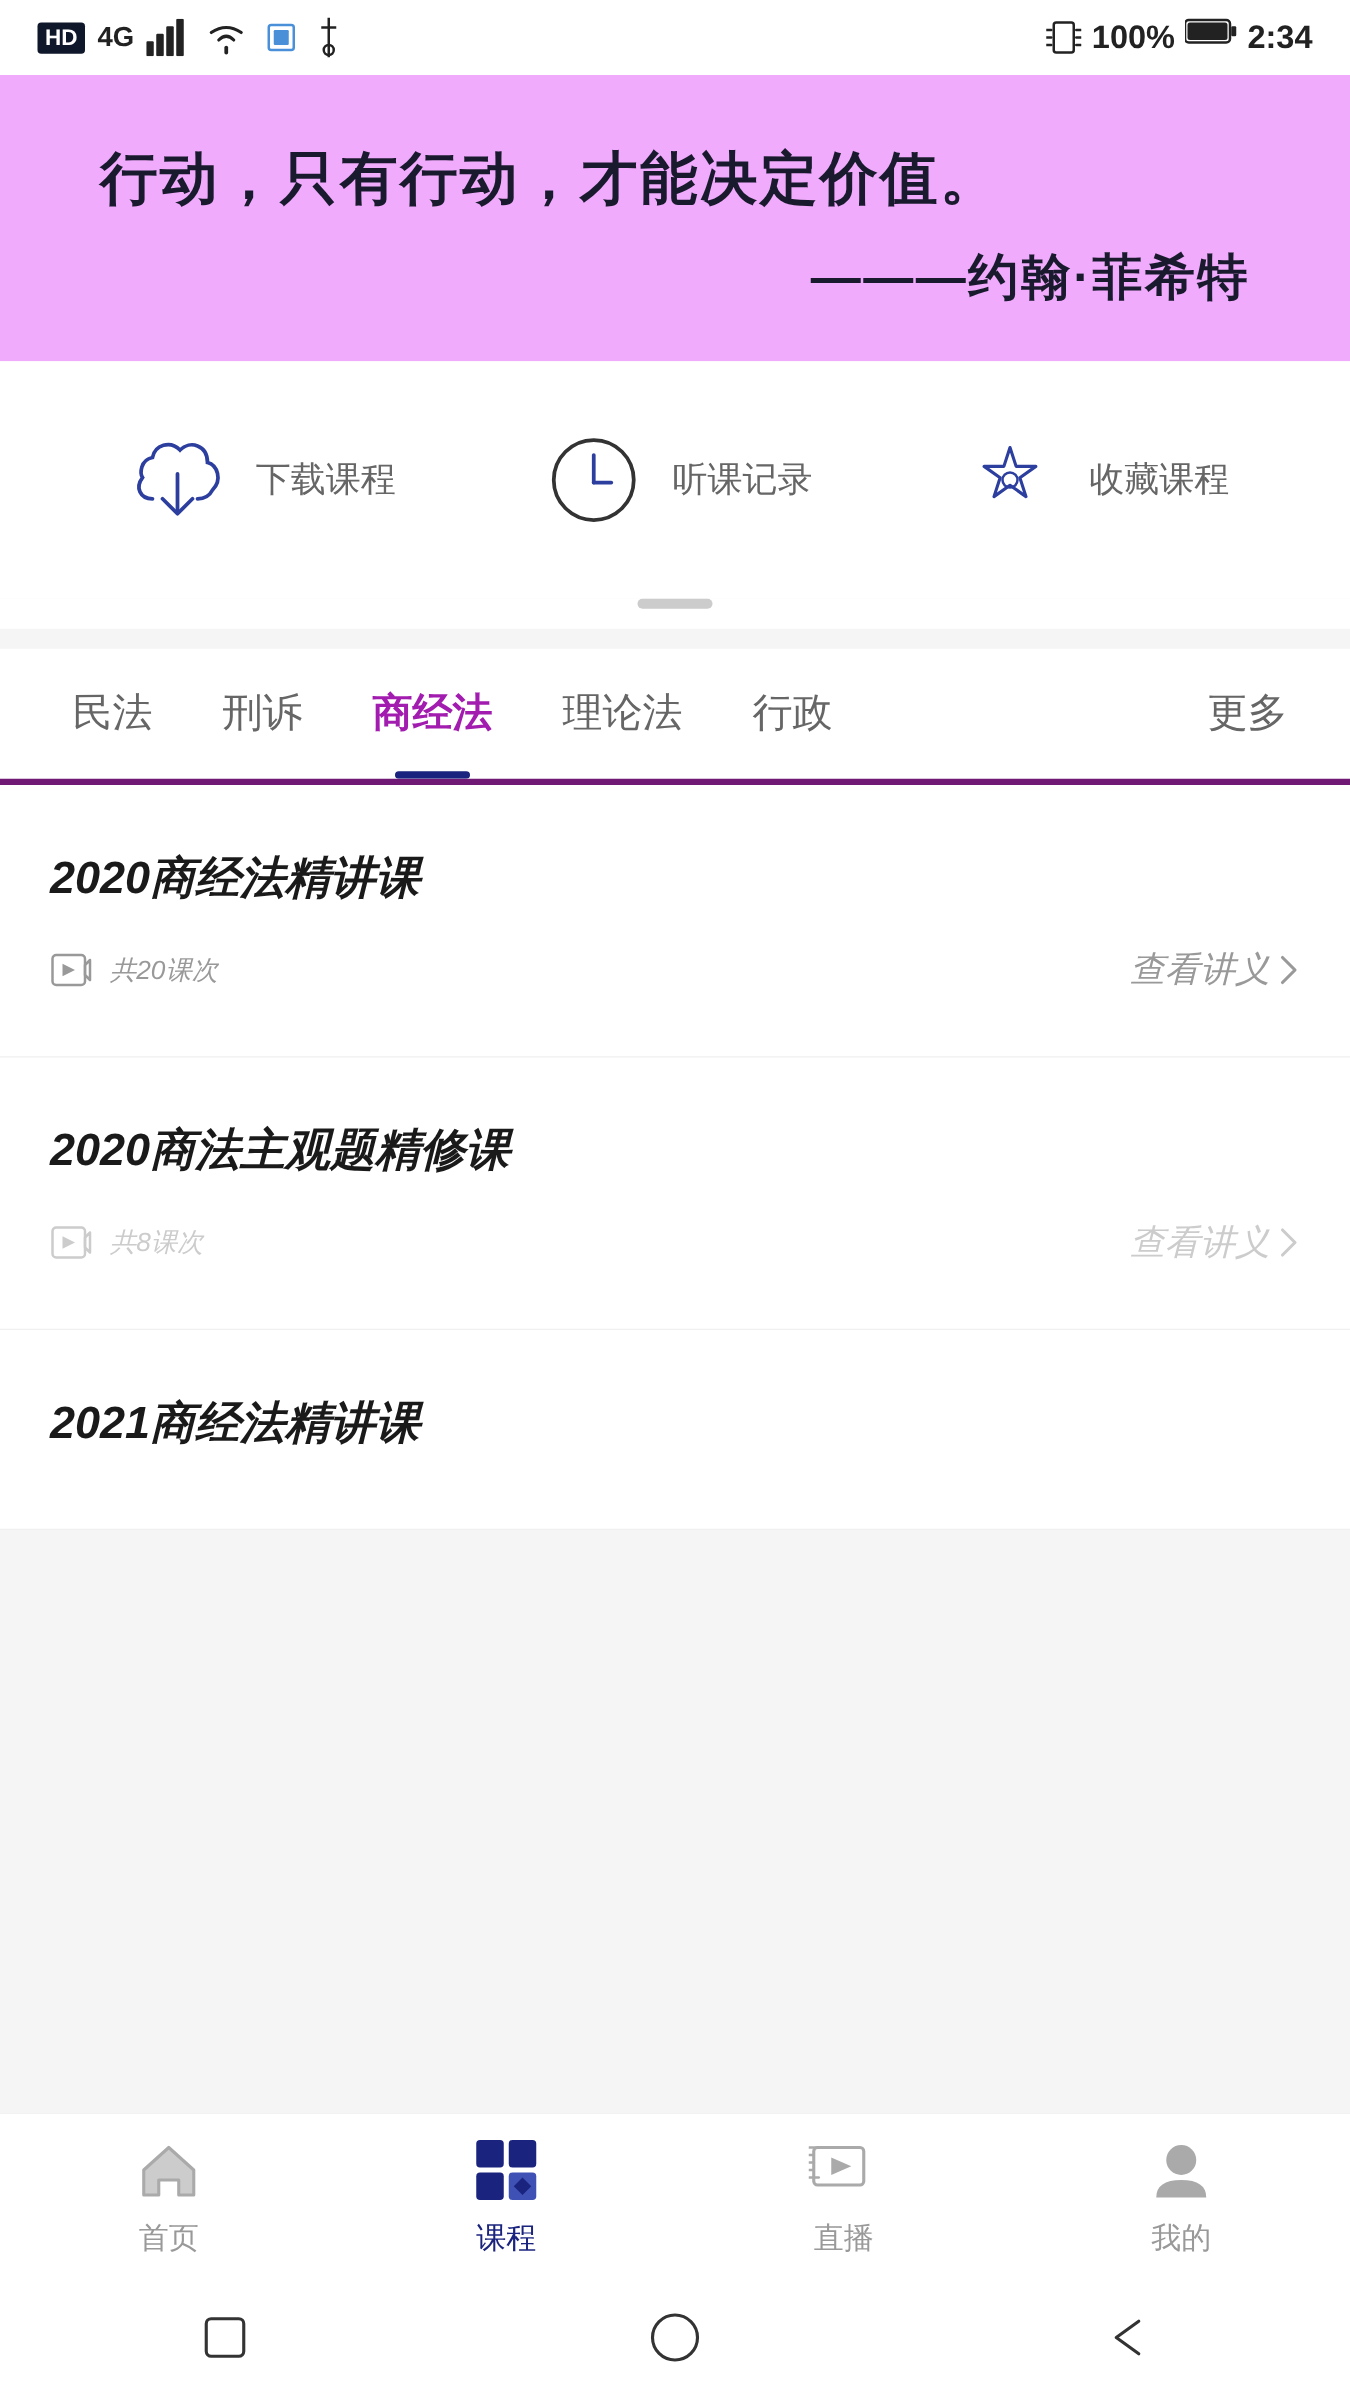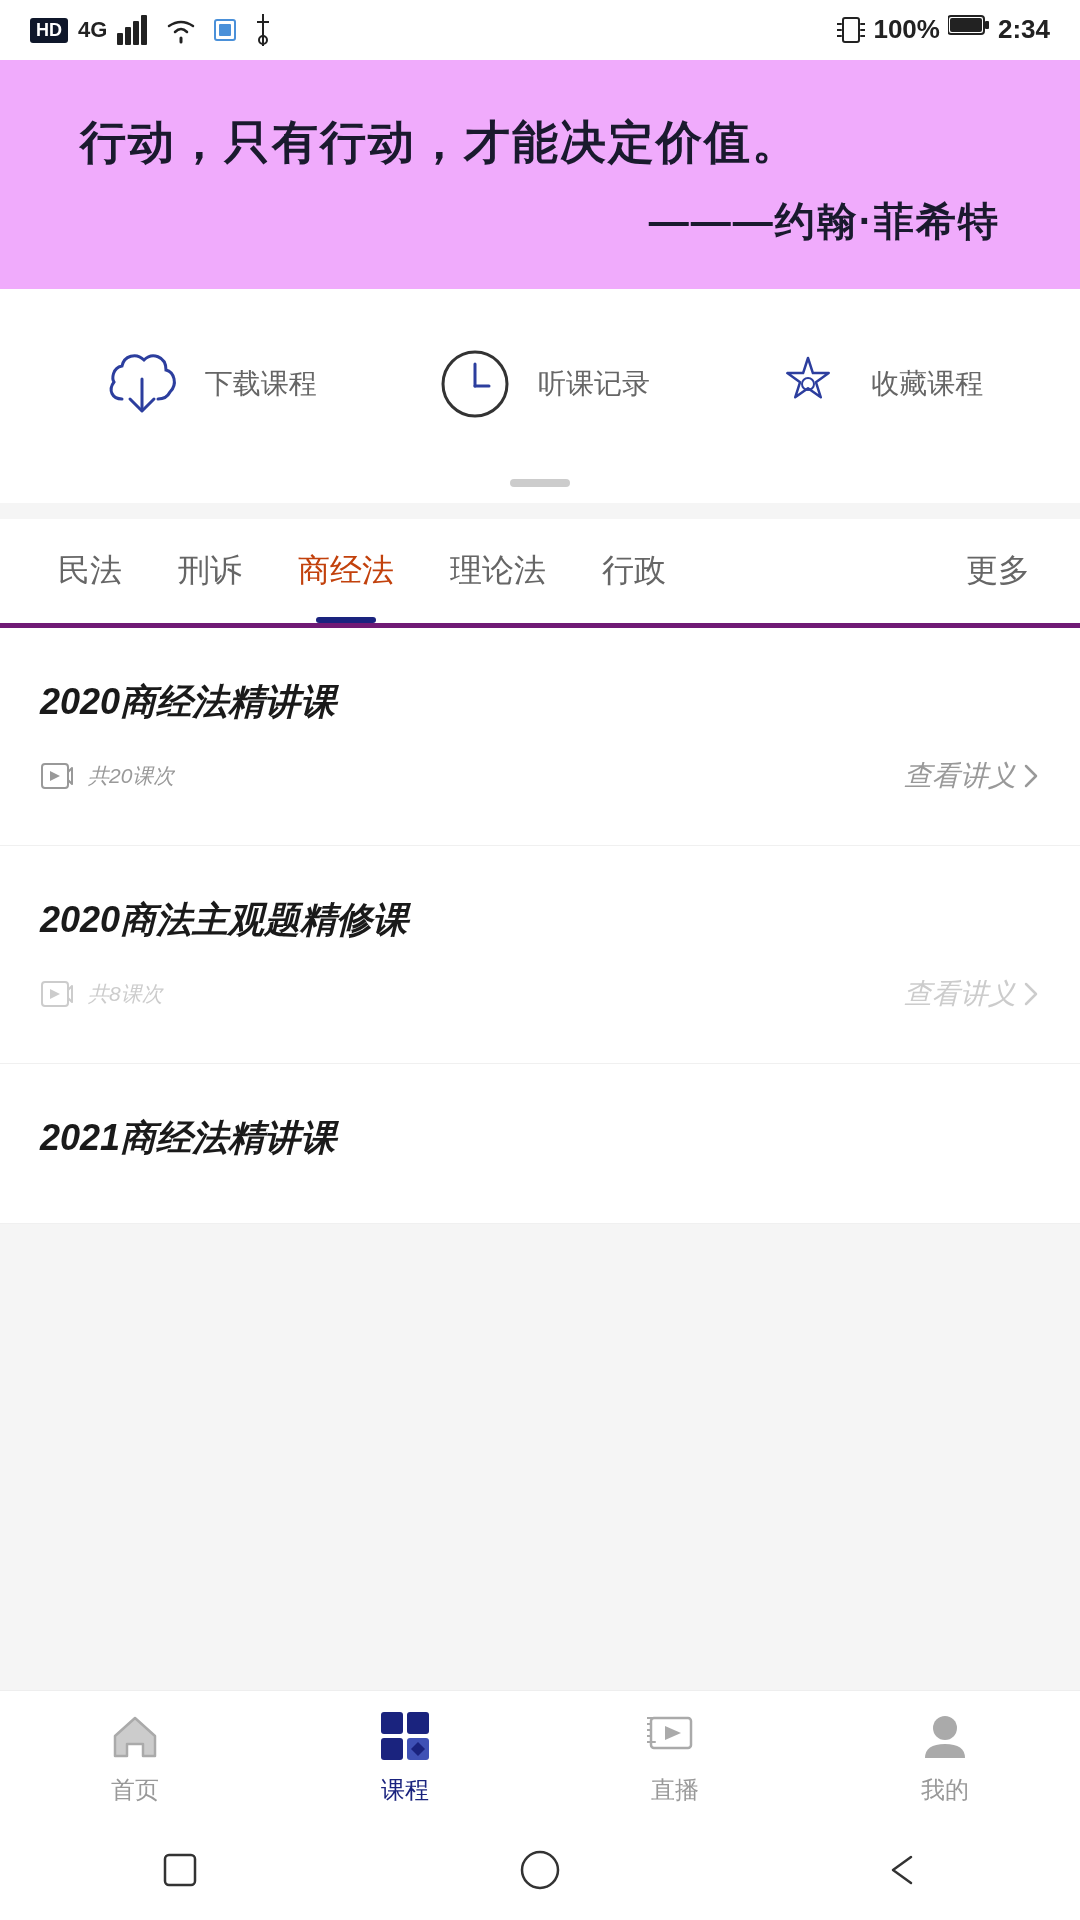--- a/index.html
+++ b/index.html
@@ -120,22 +120,22 @@
     .tab-item {
       flex-shrink: 0;
       padding: 30px 28px;
       font-size: 32px;
       color: #666;
       position: relative;
       cursor: pointer;
       white-space: nowrap;
     }
     .tab-item.active {
-      color: #c2410c;
-      font-weight: 400;
+      color: #a21caf;
+      font-weight: 700;
     }
     .tab-item.active::after {
       content: '';
       position: absolute;
       bottom: 0;
       left: 50%;
       transform: translateX(-50%);
       width: 60px;
       height: 6px;
       background: #1a237e;

